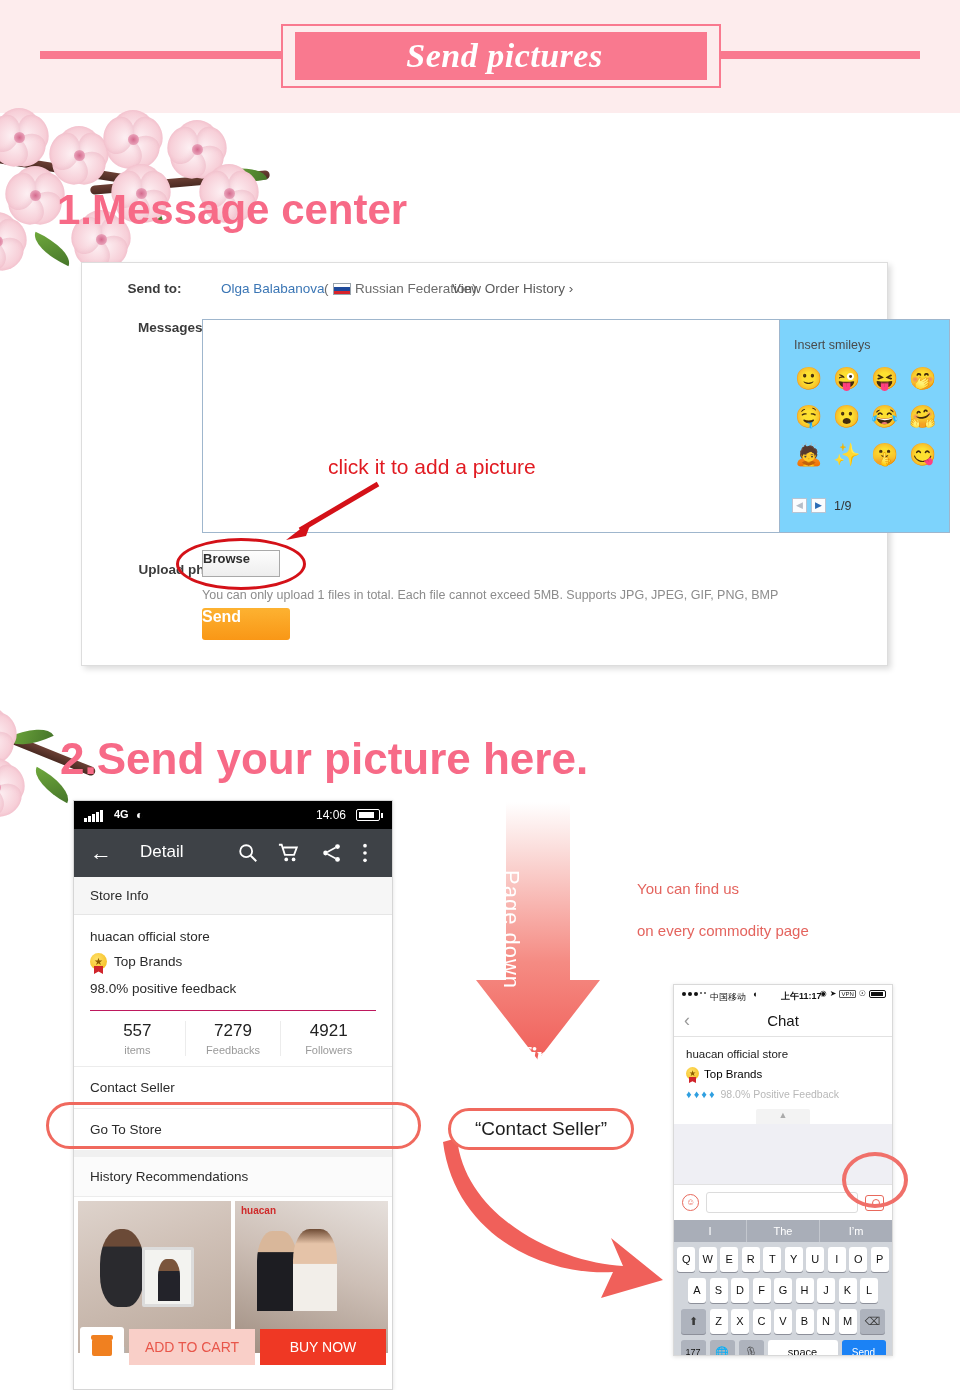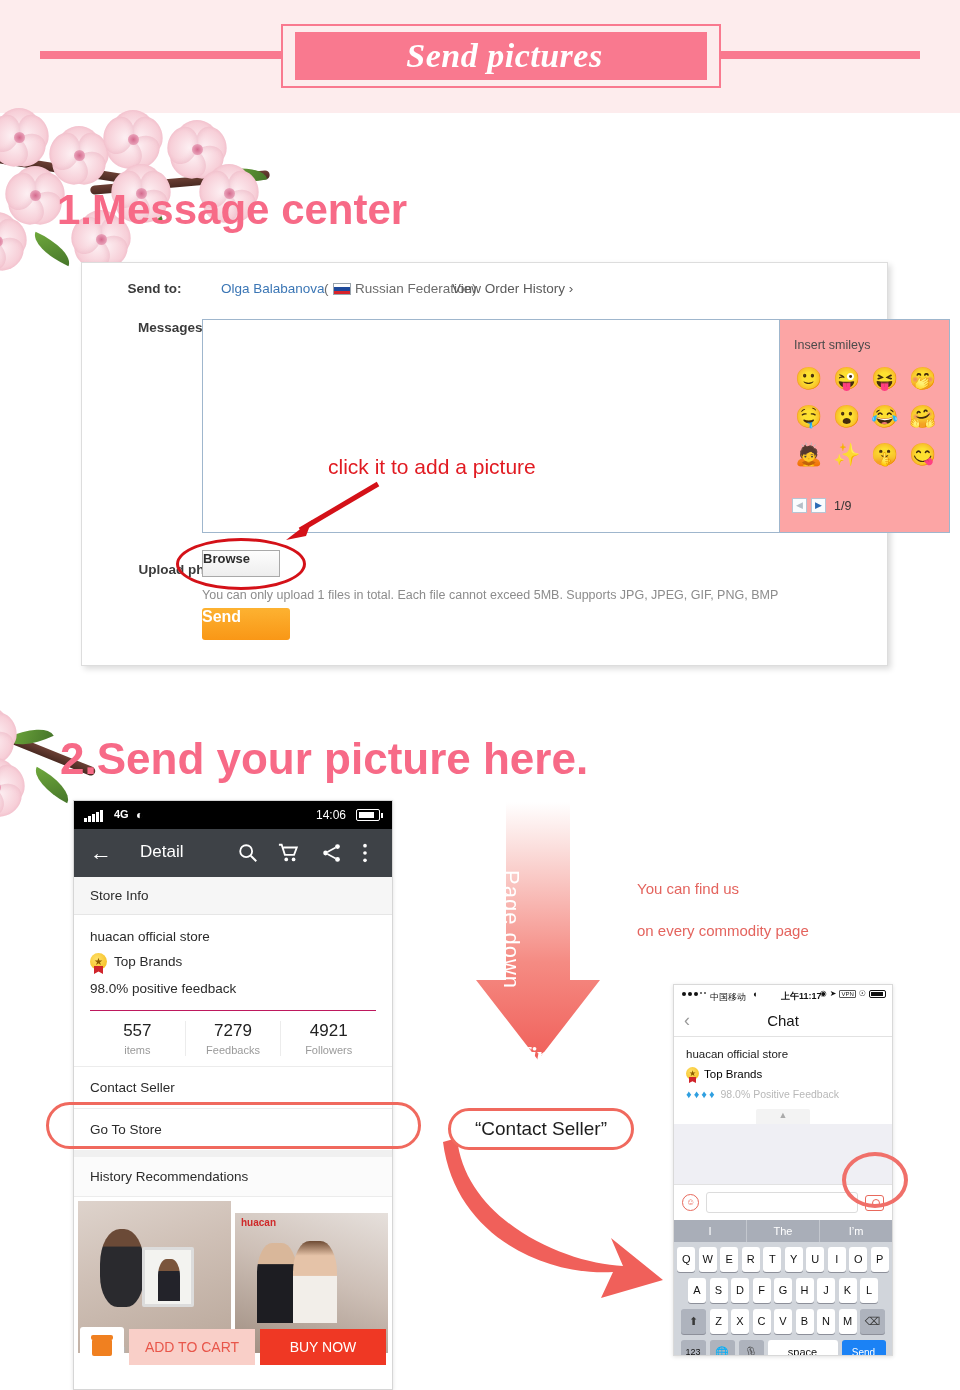--- a/index.html
+++ b/index.html
@@ -107,21 +107,21 @@
     position:absolute; left:370px; top:18px; font-size:13.5px; color:#5b5b5b;
   }
 
   .msg-lbl { left:20px; top:57px; }
   .msg-box {
     position:absolute; left:120px; top:56px; width:578px; height:214px;
     border:1px solid #9fb6cd; background:#fff;
   }
   .smiley-box {
     position:absolute; left:698px; top:56px; width:170px; height:214px;
-    border:1px solid #9fb6cd; border-left:none; background:#fca5a5;
+    border:1px solid #9fb6cd; border-left:none; background:#7dd3fc;
   }
   .smiley-title {
     position:absolute; left:14px; top:18px; font-size:12.5px; color:#4a4a4a;
   }
   .smiley-grid {
     position:absolute; left:10px; top:40px; width:152px;
     display:grid; grid-template-columns: repeat(4, 38px); grid-auto-rows:38px;
   }
   .smiley { font-size:22px; line-height:38px; text-align:center; cursor:pointer; }
   .smiley-pager {
@@ -226,21 +226,20 @@
     padding:12px 16px; font-size:13.5px; color:#2b2b2b;
     background:#fbfbfb; border-top:7px solid #f0f0f0; border-bottom:1px solid #ececec;
   }
   .p1-reco { display:flex; gap:4px; padding:4px; height:160px; }
   .reco-card { flex:1; position:relative; overflow:hidden; background:#efe8e4; }
   .reco-a {
     background: linear-gradient(160deg,#ded3cc 0%,#cfc0b6 40%,#b9a79a 100%);
   }
   .reco-b {
     background: linear-gradient(200deg,#e6e0dc 0%,#cdbfb6 45%,#9f8d80 100%);
-    margin-top: 12px;
   }
   .reco-logo { position:absolute; left:6px; top:4px; font-size:10px; font-weight:bold; color:#cf2a2a; }
   .person { position:absolute; border-radius:45% 45% 40% 40%; }
   .reco-caption {
     position:absolute; left:0; bottom:-4px; width:100%; text-align:center;
     font-size:11px; color:#b8b8b8;
   }
   .p1-bottombar {
     position:absolute; left:0; bottom:22px; width:100%; height:40px;
     display:flex; align-items:center; padding:0 6px; gap:5px;
@@ -740,21 +739,21 @@
       <div class="key">Z</div>
       <div class="key">X</div>
       <div class="key">C</div>
       <div class="key">V</div>
       <div class="key">B</div>
       <div class="key">N</div>
       <div class="key">M</div>
       <div class="key wide">⌫</div>
     </div>
     <div class="kbrow r4">
-      <div class="key num">123</div>
+      <div class="key num">177</div>
       <div class="key wide">🌐</div>
       <div class="key wide">🎙</div>
       <div class="key space">space</div>
       <div class="key send">Send</div>
     </div>
   </div>
 </div>
 <div class="cam-hl"></div>
 
 </body></html>

